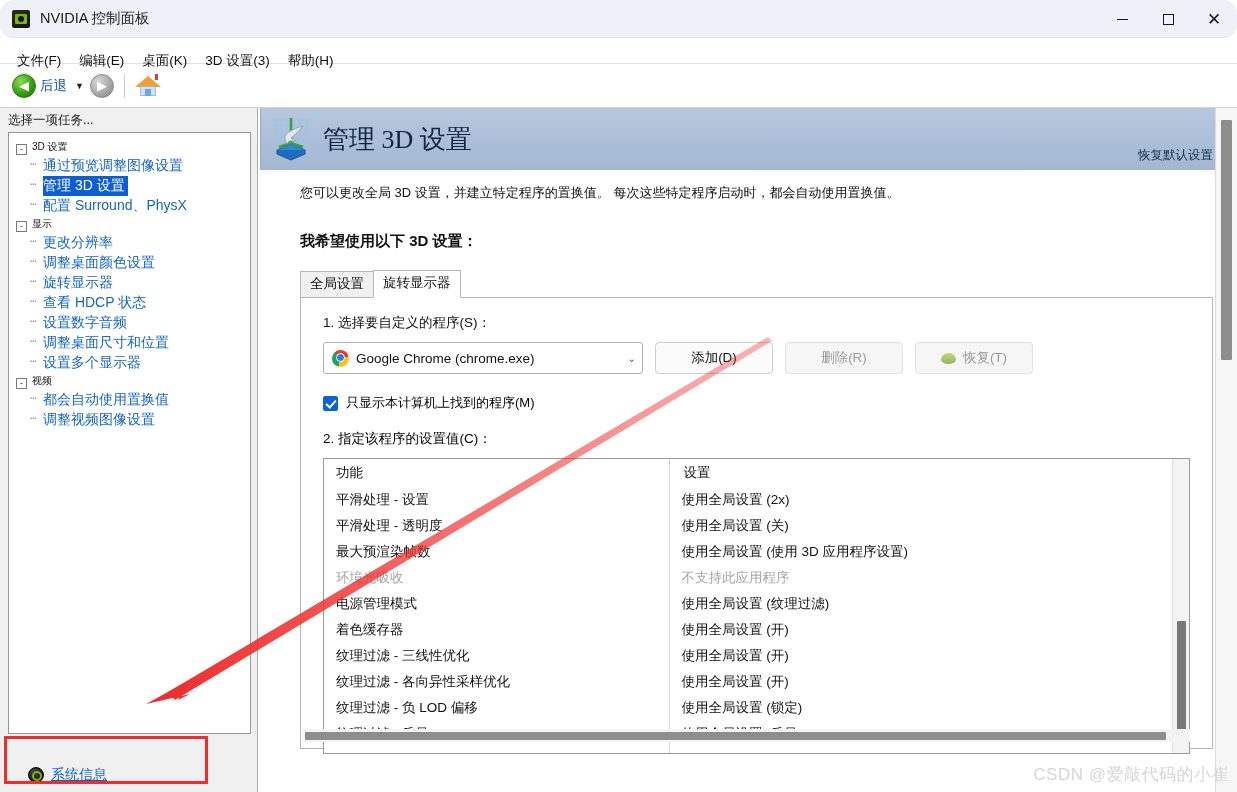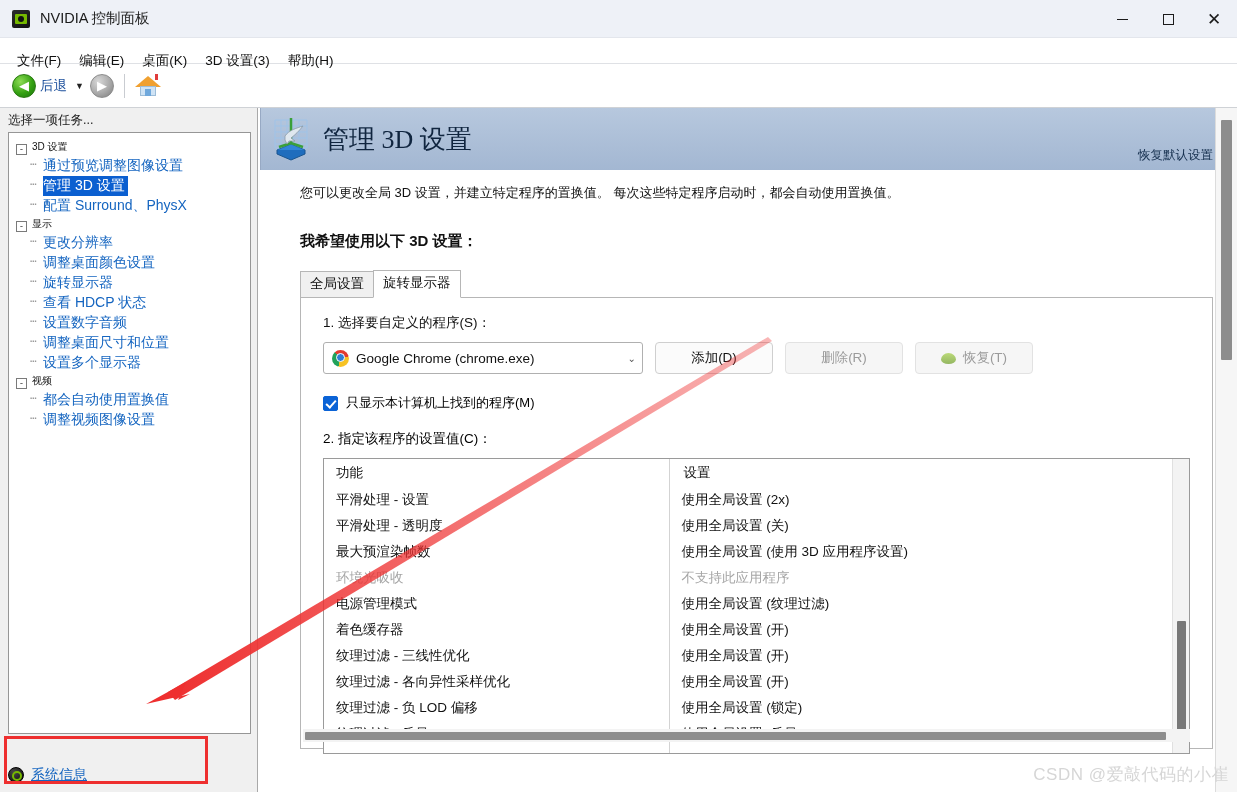--- a/index.html
+++ b/index.html
@@ -8,21 +8,21 @@
     width:1237px; height:792px;
     font-family:"Liberation Sans","DejaVu Sans",sans-serif;
     font-size:13px; color:#000;
     background:#ffffff;
     overflow:hidden; position:relative;
   }
 
   
   .titlebar{
     height:38px; background:#eef1f7; display:flex; align-items:center;
-    border-bottom:1px solid #e3e6ec; position:relative;
+    border-bottom:1px solid #e3e6ec; position:relative;border-radius:14px;
   }
   .tb-icon{
     width:18px; height:18px; margin-left:12px; border-radius:2px;
     background:linear-gradient(145deg,#2d2d2d 0%,#111 100%);
     position:relative; flex:0 0 auto;
   }
   .tb-icon:after{
     content:""; position:absolute; left:3px; top:4px; width:12px; height:10px;
     background:#76b900; border-radius:1px;
   }
@@ -96,21 +96,21 @@
   .t-child:before{
     content:"…"; position:absolute; left:-13px; top:-1px; color:#9a9a9a;
     font-family:"DejaVu Sans Mono",monospace; font-size:11px;
   }
   .t-child.sel{ background:#0b5fd0; color:#fff; }
   .t-child-wrap{ padding-left:0; }
   .side-foot{
     height:26px; border-top:0; margin:0 6px; background:#f0f0f0;
   }
   .sysinfo-row{
-    display:flex; align-items:center; gap:7px; padding:6px 0 8px 8px;
+    display:flex; align-items:center; gap:7px; padding:6px 0 8px 28px;
   }
   .sys-ico{
     width:16px; height:16px; border-radius:50%;
     background:radial-gradient(circle at 35% 30%, #4a4a4a 0%, #111 80%);
     border:1px solid #000; position:relative; flex:0 0 auto;
   }
   .sys-ico:after{
     content:""; position:absolute; left:3px; top:3px; width:10px; height:10px;
     border-radius:50%; border:2px solid #76b900; box-sizing:border-box;
   }

